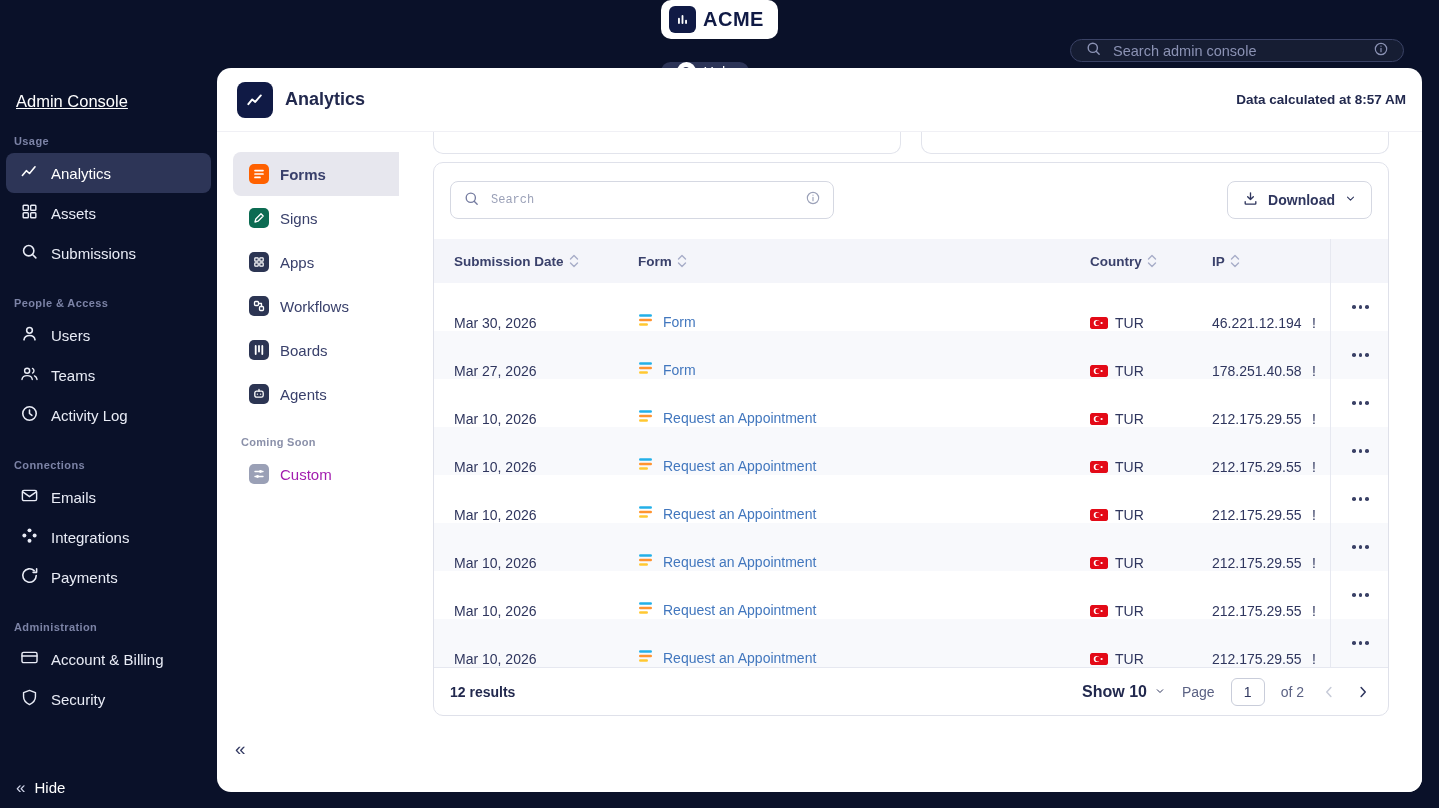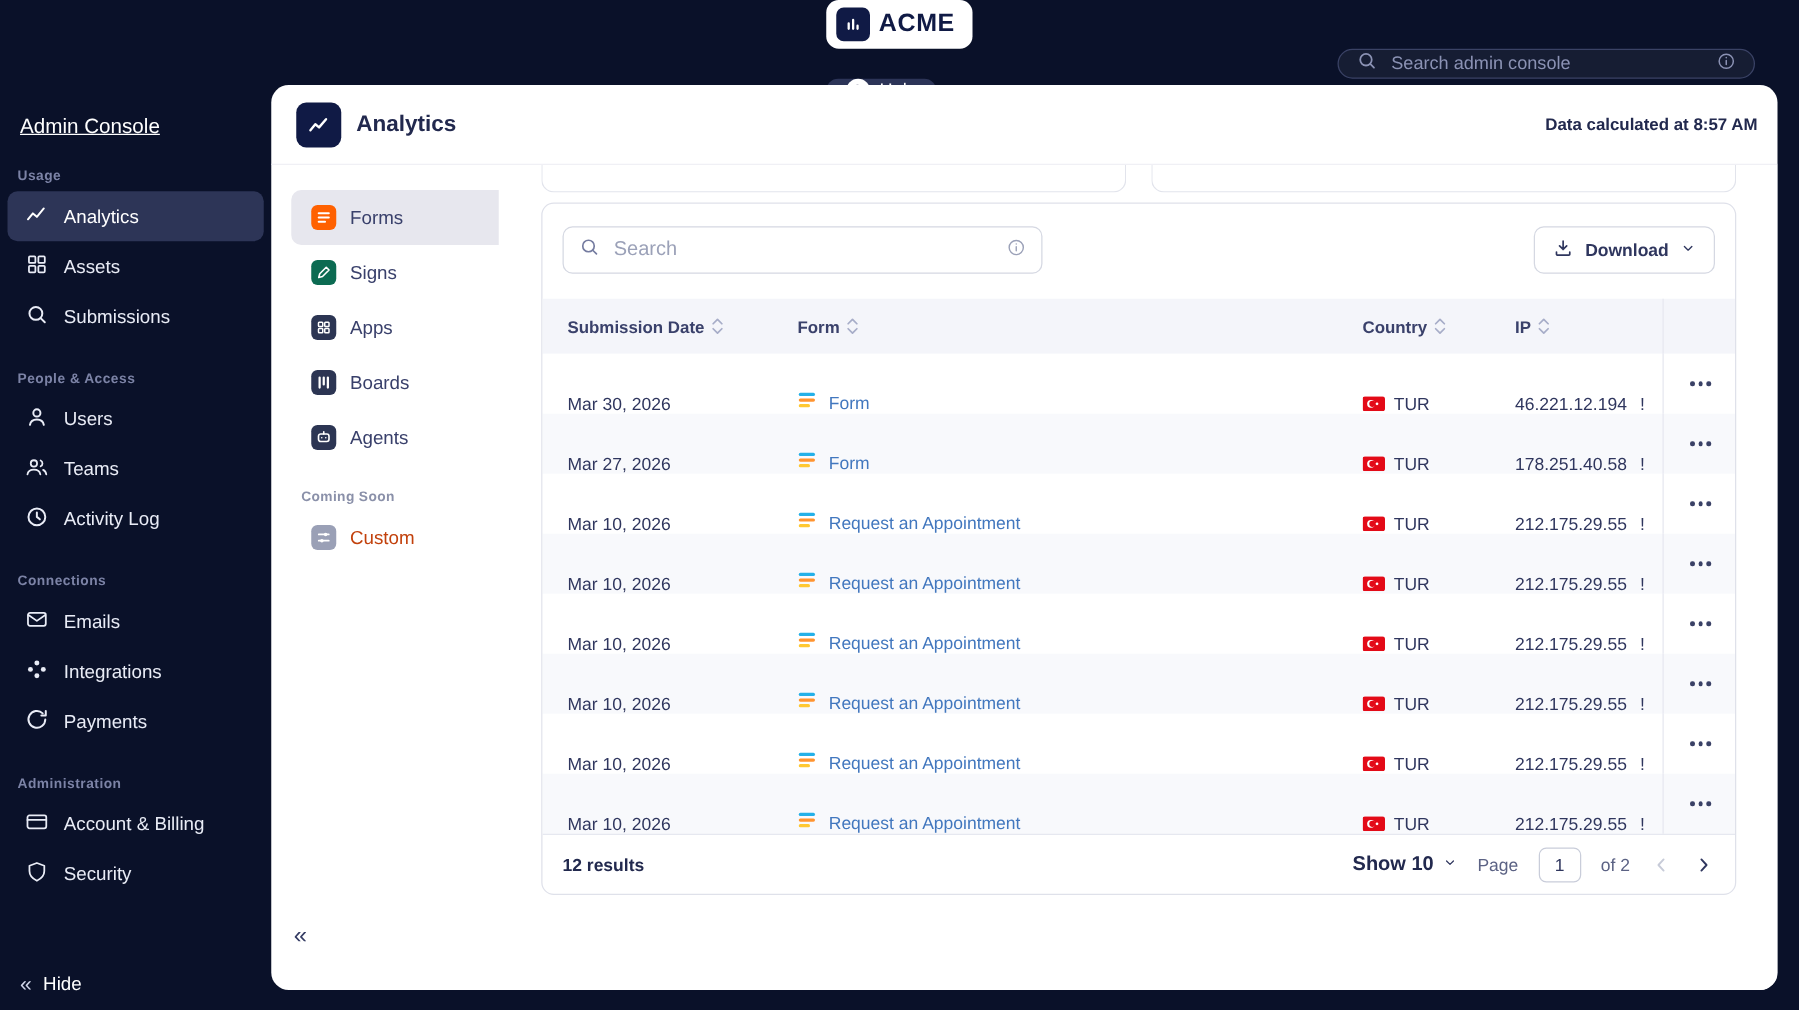--- a/index.html
+++ b/index.html
@@ -39,39 +39,39 @@
   .panel{position:absolute;left:217px;top:68px;width:1205px;height:724px;background:#fff;border-radius:14px;overflow:hidden;display:flex;flex-direction:column;}
   .panel-header{flex:none;height:64px;display:flex;align-items:center;gap:12px;padding:0 16px 0 20px;border-bottom:1px solid #f0f0f5;}
   .panel-ic{width:36px;height:36px;background:#101a45;border-radius:8px;display:flex;align-items:center;justify-content:center;}
   .panel-title{font-size:18px;font-weight:700;color:var(--panel-navy);}
   .panel-status{margin-left:auto;font-size:13.5px;font-weight:700;color:var(--panel-navy);}
   .panel-body{flex:1;display:flex;min-height:0;}
 
   
   .subnav{width:182px;flex:none;padding-top:20px;position:relative;}
   .snav-item{height:44px;margin-left:16px;padding-left:16px;display:flex;align-items:center;gap:11px;border-radius:8px 0 0 8px;font-size:15px;font-weight:500;color:#39406b;cursor:pointer;}
-  .snav-item.active{background:#e7e7ee;}
-  .snav-item.disabled{color:#c2410c;cursor:default;}
+  .snav-item.active{background:#e7e7ee;font-weight:bold;}
+  .snav-item.disabled{color:#a21caf;cursor:default;}
   .snav-ic{width:20px;height:20px;border-radius:5px;display:flex;align-items:center;justify-content:center;flex:none;}
   .coming{margin:20px 0 4px 24px;font-size:11px;font-weight:700;color:#8a90a9;letter-spacing:.3px;}
   .collapse{position:absolute;left:18px;bottom:32px;font-size:19px;color:#343b63;cursor:pointer;}
 
   
   .content{flex:1;padding:0 33px 0 34px;background:#fff;min-width:0;}
   .top-cards{display:flex;gap:20px;}
   .partial-card{flex:1;height:22px;background:#fff;border:1px solid #e2e4ec;border-top:none;border-radius:0 0 10px 10px;}
   .section-head{display:flex;align-items:center;gap:8px;margin-top:24px;}
   .anno-box{border:3px solid var(--anno);border-radius:2px;padding:12px 14px;}
   .section-title{margin:0;font-size:17px;font-weight:800;color:var(--panel-navy);}
   .date-pill{background:#e6e7ef;color:var(--txt);font-size:12.5px;font-weight:500;padding:5px 12px;border-radius:12px;}
 
   .table-card{margin-top:8px;border:1px solid #dfe1ea;border-radius:10px;background:#fff;overflow:hidden;}
   .card-toolbar{display:flex;justify-content:space-between;align-items:center;padding:18px 16px 20px 16px;}
   .search-box{width:384px;height:38px;border:1px solid var(--border);border-radius:8px;display:flex;align-items:center;gap:9px;padding:0 12px;}
-  .search-box input{flex:1;border:none;outline:none;font-size:16px;color:var(--txt);font-family:Liberation Sans, sans-serif;}
+  .search-box input{flex:1;border:none;outline:none;font-size:12px;color:var(--txt);font-family:Liberation Mono, monospace;}
   .search-box input::placeholder{color:var(--muted);}
   .download-btn{height:38px;display:flex;align-items:center;gap:9px;border:1px solid var(--border);border-radius:8px;background:#fff;padding:0 14px;font-size:14px;font-weight:700;color:var(--txt);font-family:inherit;cursor:pointer;}
 
   .thead{display:flex;align-items:stretch;background:#f4f5fa;height:44px;font-size:13.5px;font-weight:700;color:#3a416b;}
   .thead .cell{display:flex;align-items:center;gap:5px;}
   .cell{flex:none;}
   .c-date{width:204px;padding-left:20px;}
   .c-form{width:452px;}
   .c-country{width:122px;display:flex;align-items:center;gap:7px;}
   .c-ip{width:100px;}
@@ -273,20 +273,30 @@
                 <rect x="1.8" y="1.8" width="3.4" height="3.4" rx=".6"></rect>
                 <rect x="6.8" y="1.8" width="3.4" height="3.4" rx=".6"></rect>
                 <rect x="1.8" y="6.8" width="3.4" height="3.4" rx=".6"></rect>
                 <rect x="6.8" y="6.8" width="3.4" height="3.4" rx=".6"></rect>
               </svg>
           </span>
           <span>Apps</span>
         </div>
         <div class="snav-item">
           <span class="snav-ic" style="background:#2c3553">
+            <svg class="ic-thin" width="12" height="12" viewBox="0 0 12 12" style="stroke-width:1.3">
+                <rect x="1.5" y="1.5" width="4" height="4" rx="1"></rect>
+                <rect x="6.5" y="6.5" width="4" height="4" rx="1"></rect>
+                <path d="M5.5 3.5h3v3"></path>
+              </svg>
+          </span>
+          <span>Workflows</span>
+        </div>
+        <div class="snav-item">
+          <span class="snav-ic" style="background:#2c3553">
             <svg class="ic-thin" width="12" height="12" viewBox="0 0 12 12" style="stroke-width:1.8">
                 <path d="M2.7 2v8M6 2v5.5M9.3 2v8"></path>
               </svg>
           </span>
           <span>Boards</span>
         </div>
         <div class="snav-item">
           <span class="snav-ic" style="background:#2c3553">
             <svg class="ic-thin" width="12" height="12" viewBox="0 0 12 12" style="stroke-width:1.3">
                 <rect x="1.8" y="3.2" width="8.4" height="6" rx="1.8"></rect>

